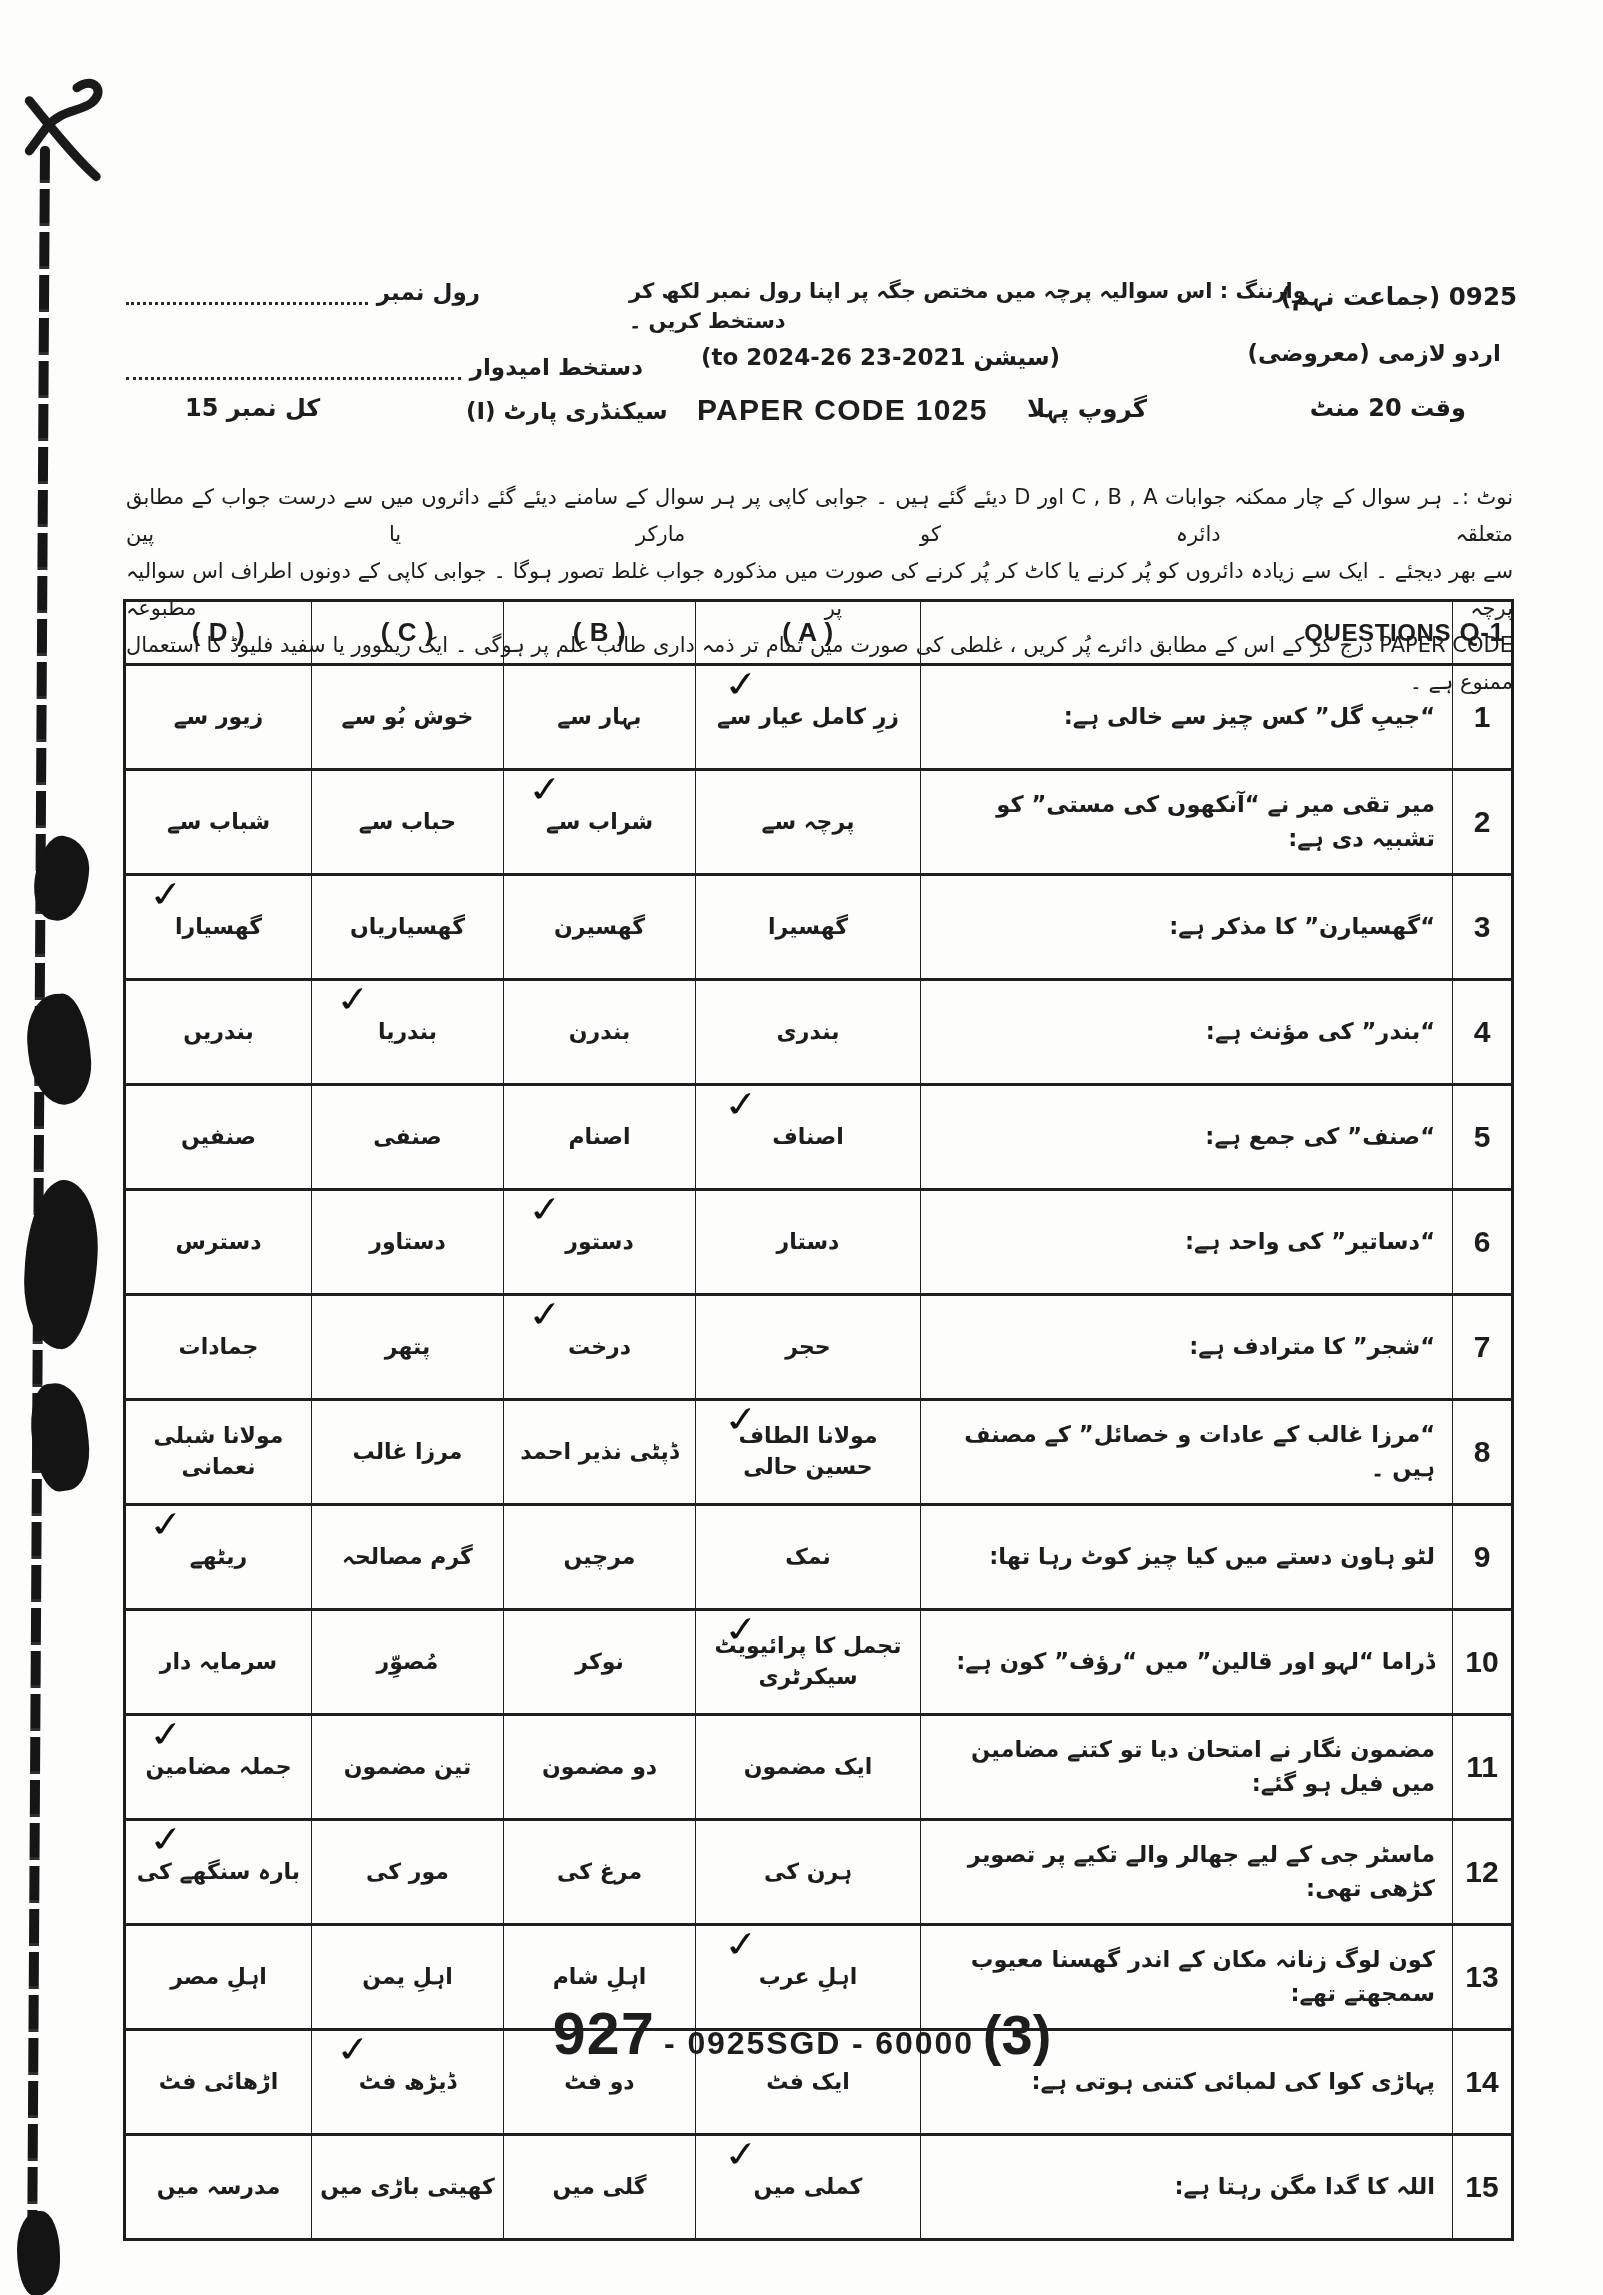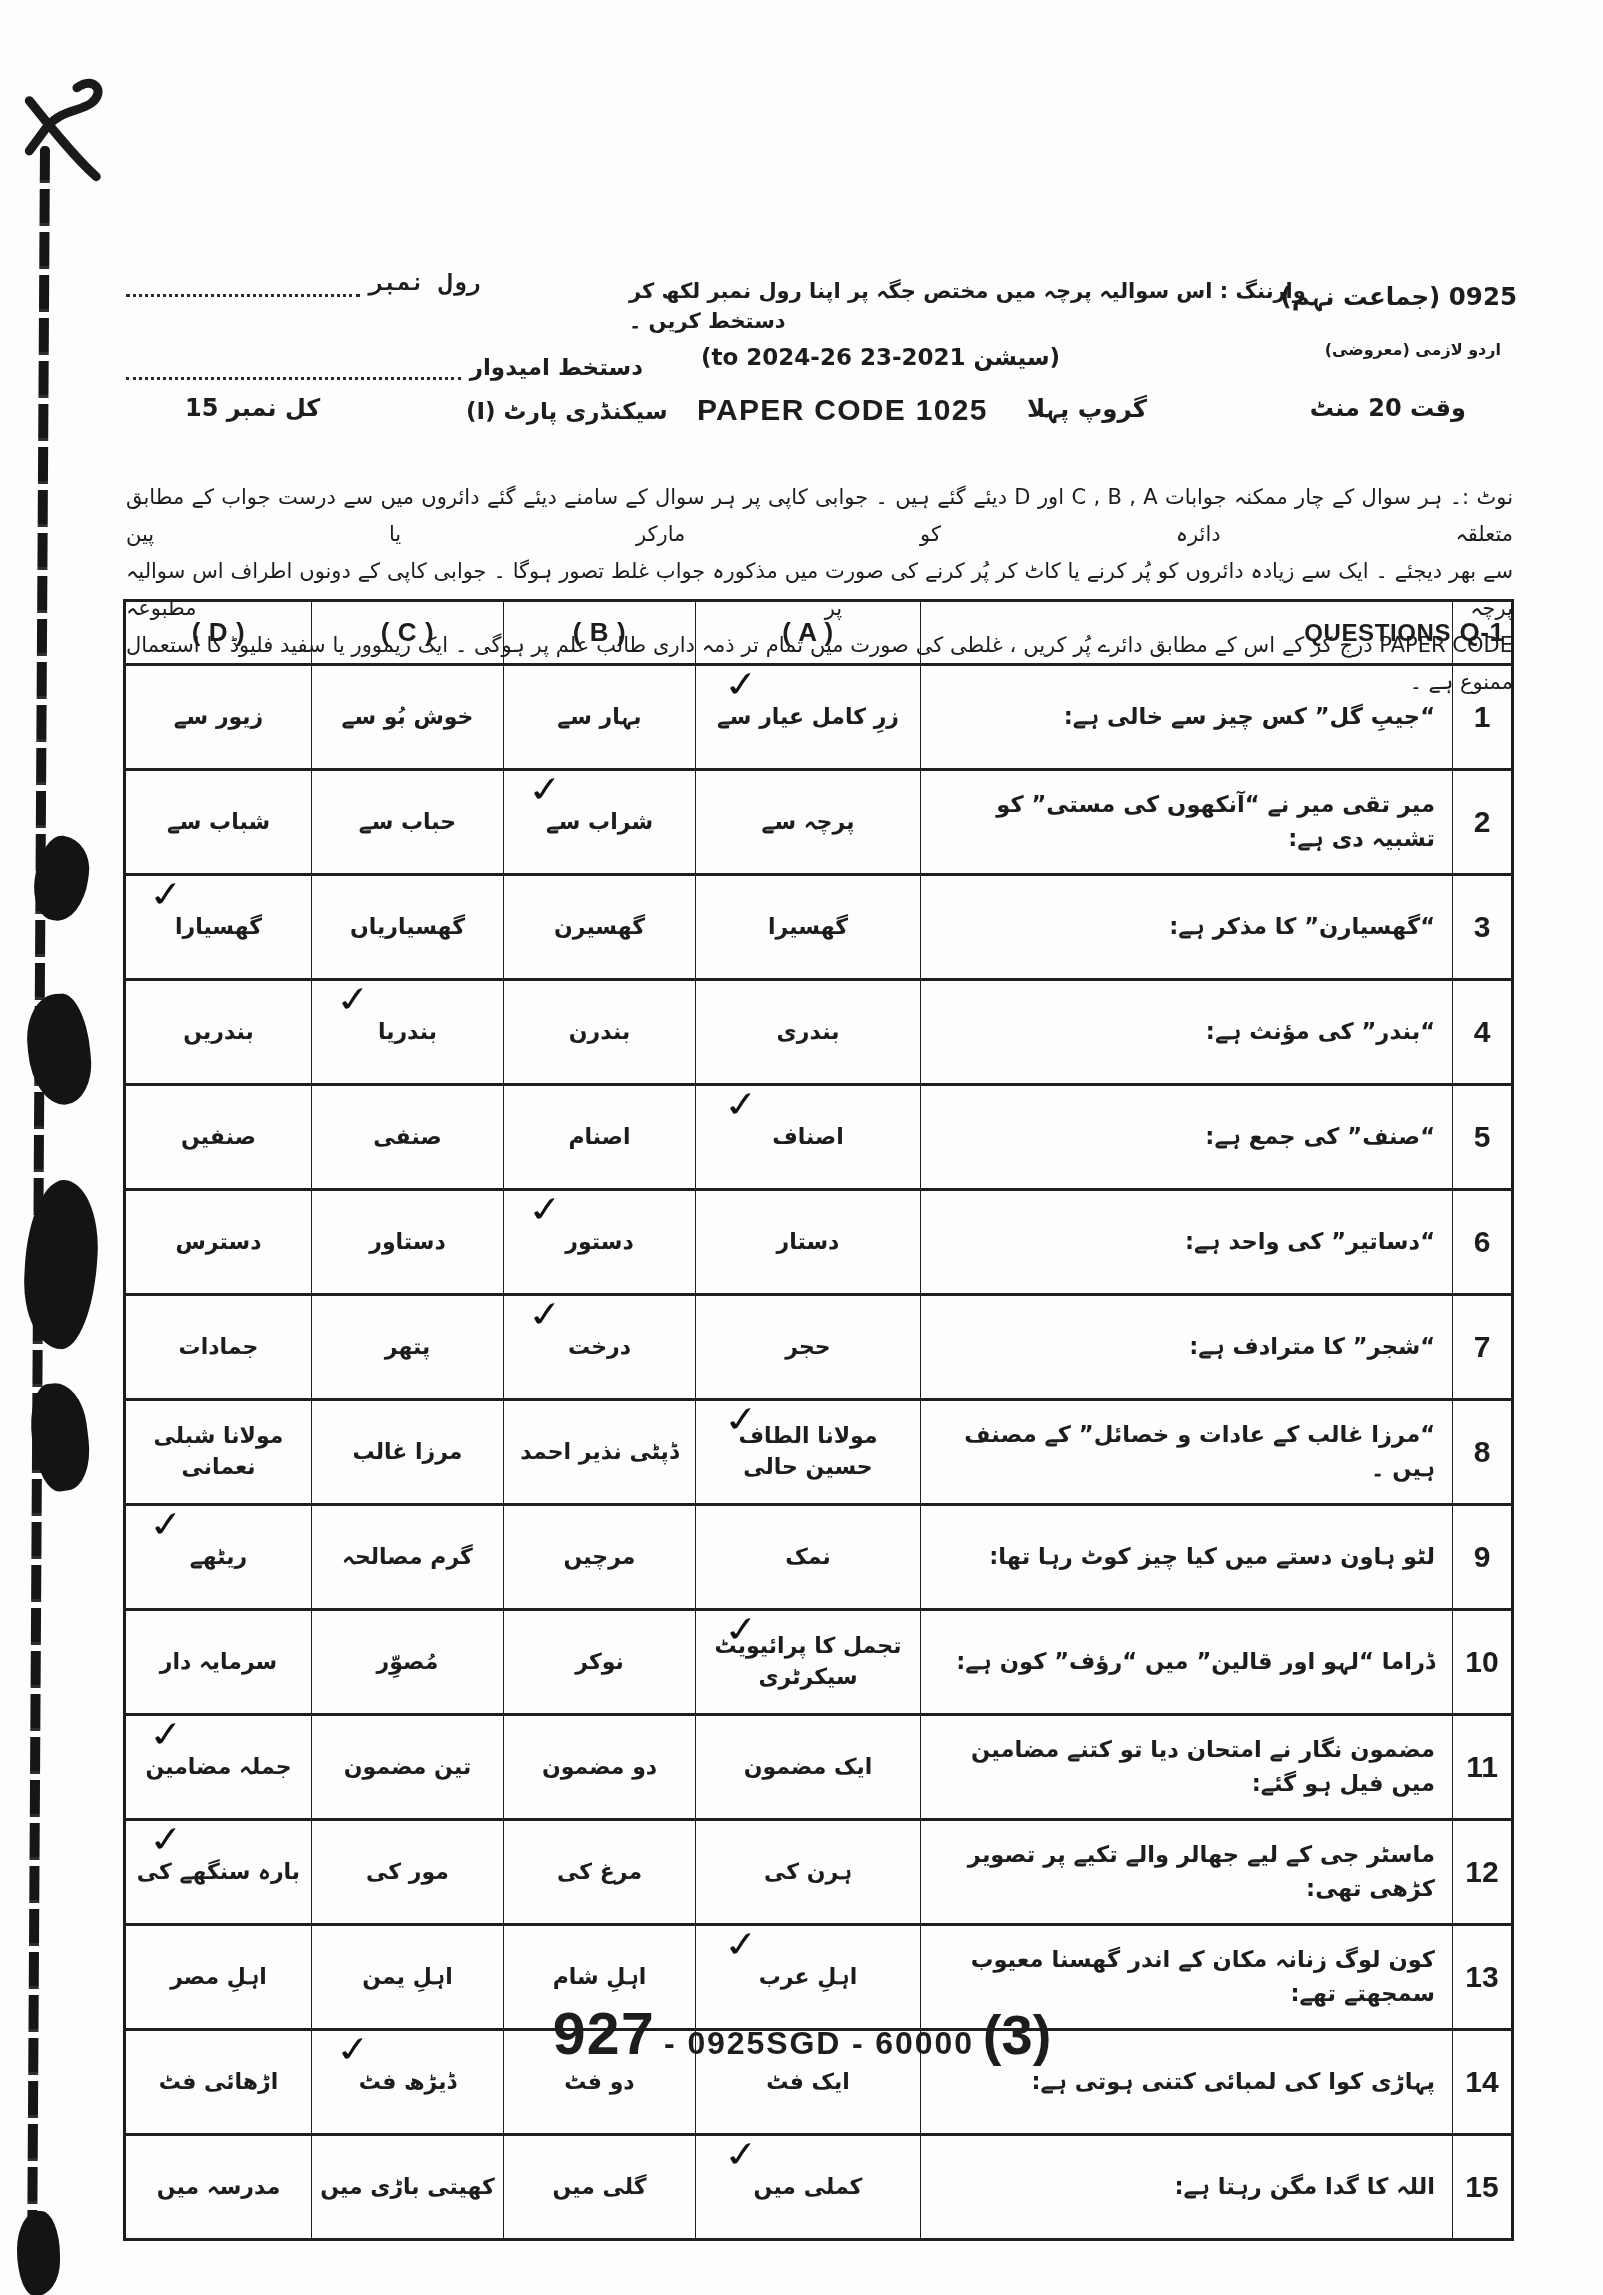--- a/index.html
+++ b/index.html
@@ -19,24 +19,24 @@
   .blob.b1{left:35px;top:836px;width:53px;height:85px;border-radius:46% 62% 55% 48%/60% 45% 58% 50%;transform:rotate(8deg);}
   .blob.b2{left:28px;top:994px;width:62px;height:111px;border-radius:58% 44% 52% 60%/48% 60% 44% 56%;transform:rotate(-5deg);}
   .blob.b3{left:24.5px;top:1180px;width:72px;height:169px;border-radius:52% 55% 47% 60%/56% 46% 60% 45%;transform:rotate(3deg);}
   .blob.b4{left:32px;top:1383px;width:56px;height:108px;border-radius:47% 60% 55% 45%/58% 48% 52% 60%;transform:rotate(-7deg);}
   .blob.b5{left:17px;top:2211px;width:43px;height:85px;border-radius:55% 48% 60% 46%/50% 58% 45% 60%;}
   
   .hdr-item{position:absolute; direction:rtl; white-space:nowrap;}
   .code-line{right:87px; top:282px; font-size:24.5px; font-weight:700;}
   .warning{right:287px; top:276px; width:688px; white-space:normal;
     font-size:21px; line-height:1.45; text-align:left; font-weight:700;}
-  .roll-wrap{left:126px; top:268px; width:354px; display:flex; direction:rtl; align-items:flex-end; gap:9px;font-family:Liberation Mono, monospace;}
+  .roll-wrap{left:126px; top:276px; width:354px; display:flex; direction:rtl; align-items:flex-end; gap:9px;}
   .roll-wrap .lbl{font-size:23px; font-weight:700;}
   .dotline{flex:1 1 auto; border-bottom:3.2px dotted #2a2a2a; height:26px;}
-  .subject{right:103px; top:340px; font-size:16px; font-weight:700;}
+  .subject{right:103px; top:340px; font-size:23px; font-weight:700;}
   .session{left:701px; top:344px; font-size:23px; font-weight:700;}
   .sign-wrap{left:126px; top:351px; width:517px; display:flex; direction:rtl; align-items:flex-end; gap:9px;}
   .sign-wrap .lbl{font-size:23px; font-weight:700;}
   .time{right:138px; top:394px; font-size:24px; font-weight:700;}
   .group{left:1027px; top:394px; font-size:24.5px; font-weight:700;}
   .papercode{left:697px; top:393px; font-size:30px; font-weight:700;
     font-family:"Liberation Sans", sans-serif; letter-spacing:1.3px; direction:ltr;}
   .part{left:466px; top:398px; font-size:23px; font-weight:700;}
   .total{left:185px; top:394px; font-size:24px; font-weight:700;}
   

